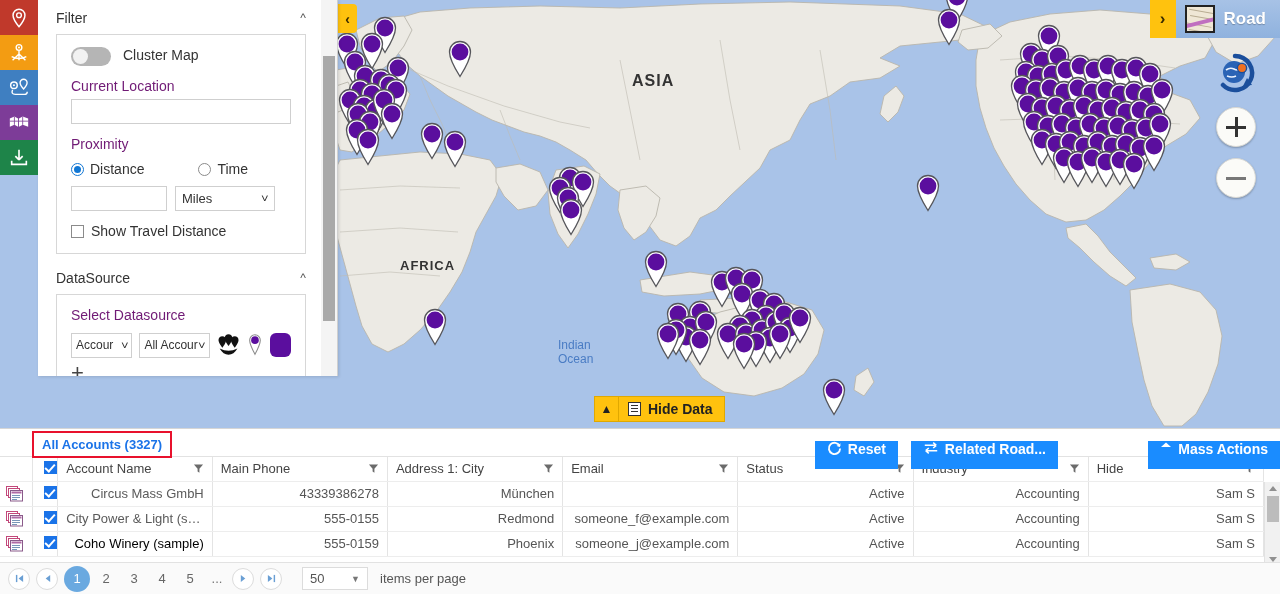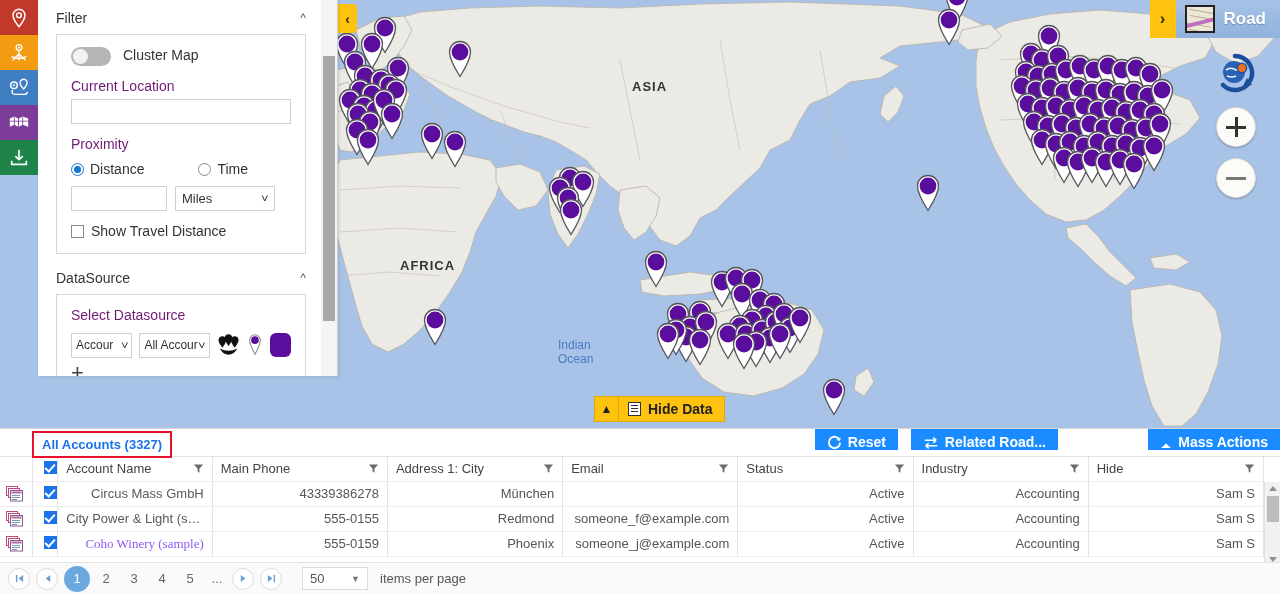--- a/index.html
+++ b/index.html
@@ -172,22 +172,22 @@
     position:absolute; left:0; top:428px; width:1280px; height:166px; background:#fff;
     border-top:1px solid #d6d6d6;
   }
   .grid-toolbar { position:relative; height:28px; border-bottom:1px solid #e2e2e2; background:#fff; }
   .view-pill {
     position:absolute; left:32px; top:2px;
     border:2px solid #e8112d; background:#fff; padding: 2px 8px 3px 8px;
   }
   .view-pill span { color:#1a73e8; font-size:13px; font-weight:bold; }
   .tb-btn {
-    position:absolute; top:0px; height:21px; background:#1a8cff; color:#fff;
-    display:flex; align-items:flex-end; gap:6px; padding: 0 12px;
+    position:absolute; top:12px; height:28px; background:#1a8cff; color:#fff;
+    display:flex; align-items:flex-start; gap:6px; padding: 0 12px;
     font-size:14px; font-weight:bold; cursor:pointer; border:none;
     font-family:"Liberation Sans", sans-serif;
   }
   #btn-reset { right: 382px; }
   #btn-related { right: 222px; }
   #btn-mass { right: 0px; }
 
   table.grid { width: 1264px; border-collapse: collapse; table-layout: fixed; }
   table.grid th, table.grid td {
     border-right:1px solid #e4e4e4; border-bottom:1px solid #ededed;
@@ -316,21 +316,21 @@
         <path d="M1000,60 L1060,56 L1120,60 L1175,68"></path>
         <path d="M1000,120 L1060,118 L1120,120 L1180,124"></path>
         <path d="M1050,60 L1052,120 L1055,180"></path>
         <path d="M1110,60 L1112,120 L1114,180"></path>
         <path d="M620,60 L630,110 L640,160"></path>
         <path d="M720,40 L730,100 L740,150"></path>
         <path d="M820,50 L830,110 L836,160"></path>
       </g>
     </svg>
 
-    <div class="map-label" style="left:632px;top:79px;font-size:13px;">ASIA</div>
+    <div class="map-label" style="left:632px;top:72px;font-size:16px;">ASIA</div>
     <div class="map-label" style="left:400px;top:258px;font-size:13px;">AFRICA</div>
     <div class="map-label ocean" style="left:558px;top:338px;font-size:12px;">Indian</div>
     <div class="map-label ocean" style="left:558px;top:352px;font-size:12px;">Ocean</div>
 
     <div id="pin-layer">
         <div class="pin" style="left: 944px; top: -15px;">
           <svg viewBox="0 0 26 38">
             <path d="M13 1.5C7.2 1.5 2.5 6.2 2.5 12c0 7.8 10.5 24.5 10.5 24.5S23.5 19.8 23.5 12C23.5 6.2 18.8 1.5 13 1.5z" fill="#ffffff" stroke="#55555a" stroke-width="1.3"></path>
             <circle cx="13" cy="12" r="8.4" fill="#5b0e9e"></circle>
           </svg>
@@ -1355,21 +1355,21 @@
             <td style="padding:0 0 0 6px;">
               <svg class="rowicon" width="18" height="16" viewBox="0 0 18 16">
                 <rect x="0.5" y="0.5" width="11" height="9" fill="#fff" stroke="#c2487a"></rect>
                 <rect x="2.5" y="2.5" width="11" height="9" fill="#fff" stroke="#c2487a"></rect>
                 <rect x="4.5" y="4.5" width="12" height="10.5" fill="#fff" stroke="#8a5a8a"></rect>
                 <rect x="5.5" y="5.5" width="10" height="2" fill="#b06aa6"></rect>
                 <path d="M6 9.5 H14 M6 11.5 H14 M6 13.5 H11" stroke="#6a8ab0" stroke-width="0.9"></path>
               </svg>
             </td>
             <td style="padding:0 0 0 4px;"><span class="chkbox"></span></td>
-            <td style="color:#8b5cf6;font-family:Liberation Serif, serif;">Coho Winery (sample)</td>
+            <td style="color:#000000;">Coho Winery (sample)</td>
             <td>555-0159</td>
             <td>Phoenix</td>
             <td>someone_j@example.com</td>
             <td>Active</td>
             <td>Accounting</td>
             <td>Sam S</td>
           </tr>
         </tbody>
     </table>
 

